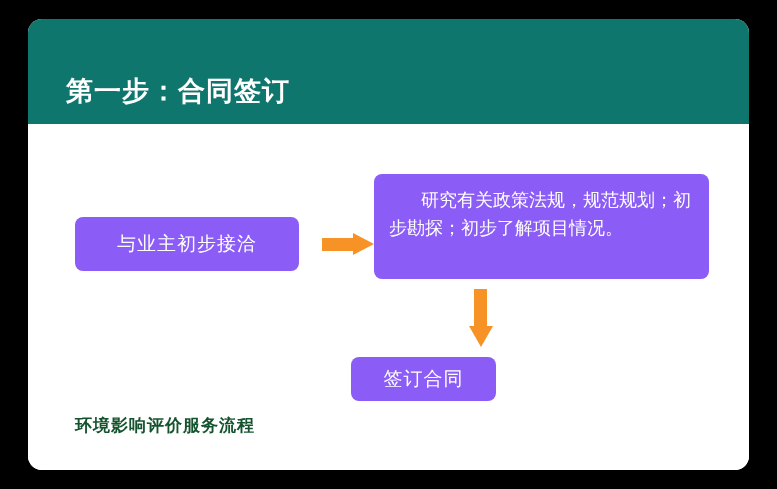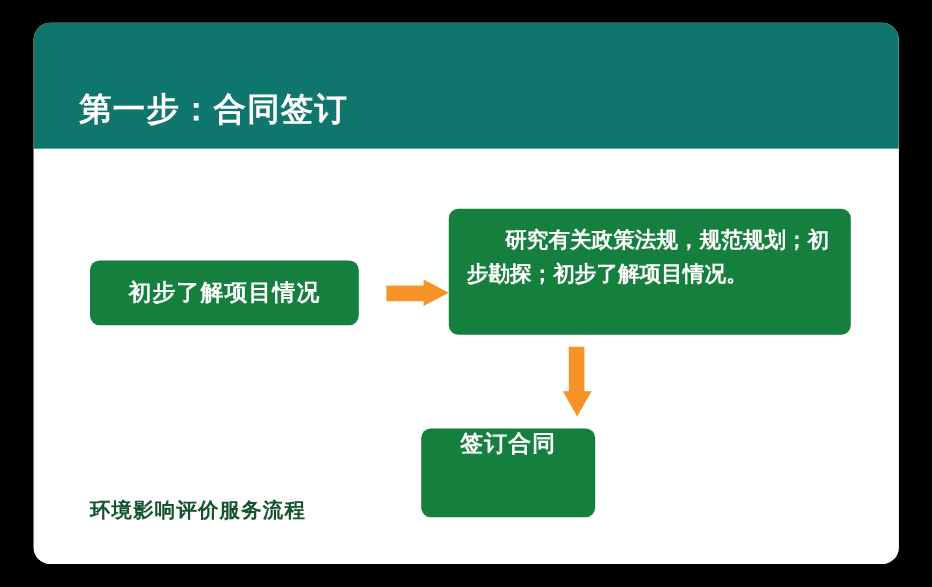--- a/index.html
+++ b/index.html
@@ -50,24 +50,24 @@
     position: absolute;
     left: 0;
     top: 105px;
     width: 721px;
     height: 346px;
     background: #ffffff;
   }
 
   .box {
     position: absolute;
-    background: #15803d;
+    background: #8b5cf6;
     border-radius: 8px;
     color: #ffffff;
-    font-weight: bold;
+    font-weight: normal;
     box-sizing: border-box;
   }
 
   .box-contact {
     left: 47px;
     top: 93px;
     width: 224px;
     height: 54px;
     display: flex;
     align-items: center;
@@ -84,23 +84,23 @@
     padding: 13px 15px 0 15px;
     font-size: 18px;
     line-height: 1.55;
     text-indent: 32px;
   }
 
   .box-sign {
     left: 323px;
     top: 233px;
     width: 145px;
-    height: 74px;
+    height: 44px;
     display: flex;
-    align-items: flex-start;
+    align-items: center;
     justify-content: center;
     font-size: 19px;
     letter-spacing: 1px;
   }
 
   
   .arrow-h {
     position: absolute;
     left: 294px;
     top: 109px;
@@ -169,21 +169,21 @@
 
 <div class="slide">
 
   <div class="header-band">
     <div class="header-title">第一步：合同签订</div>
   </div>
 
   <div class="body-area">
 
     <div class="box box-contact">
-      <span>初步了解项目情况</span>
+      <span>与业主初步接洽</span>
     </div>
 
     <div class="arrow-h">
       <div class="shaft"></div>
       <div class="head"></div>
     </div>
 
     <div class="box box-research">
       <span>研究有关政策法规，规范规划；初步勘探；初步了解项目情况。</span>
     </div>

